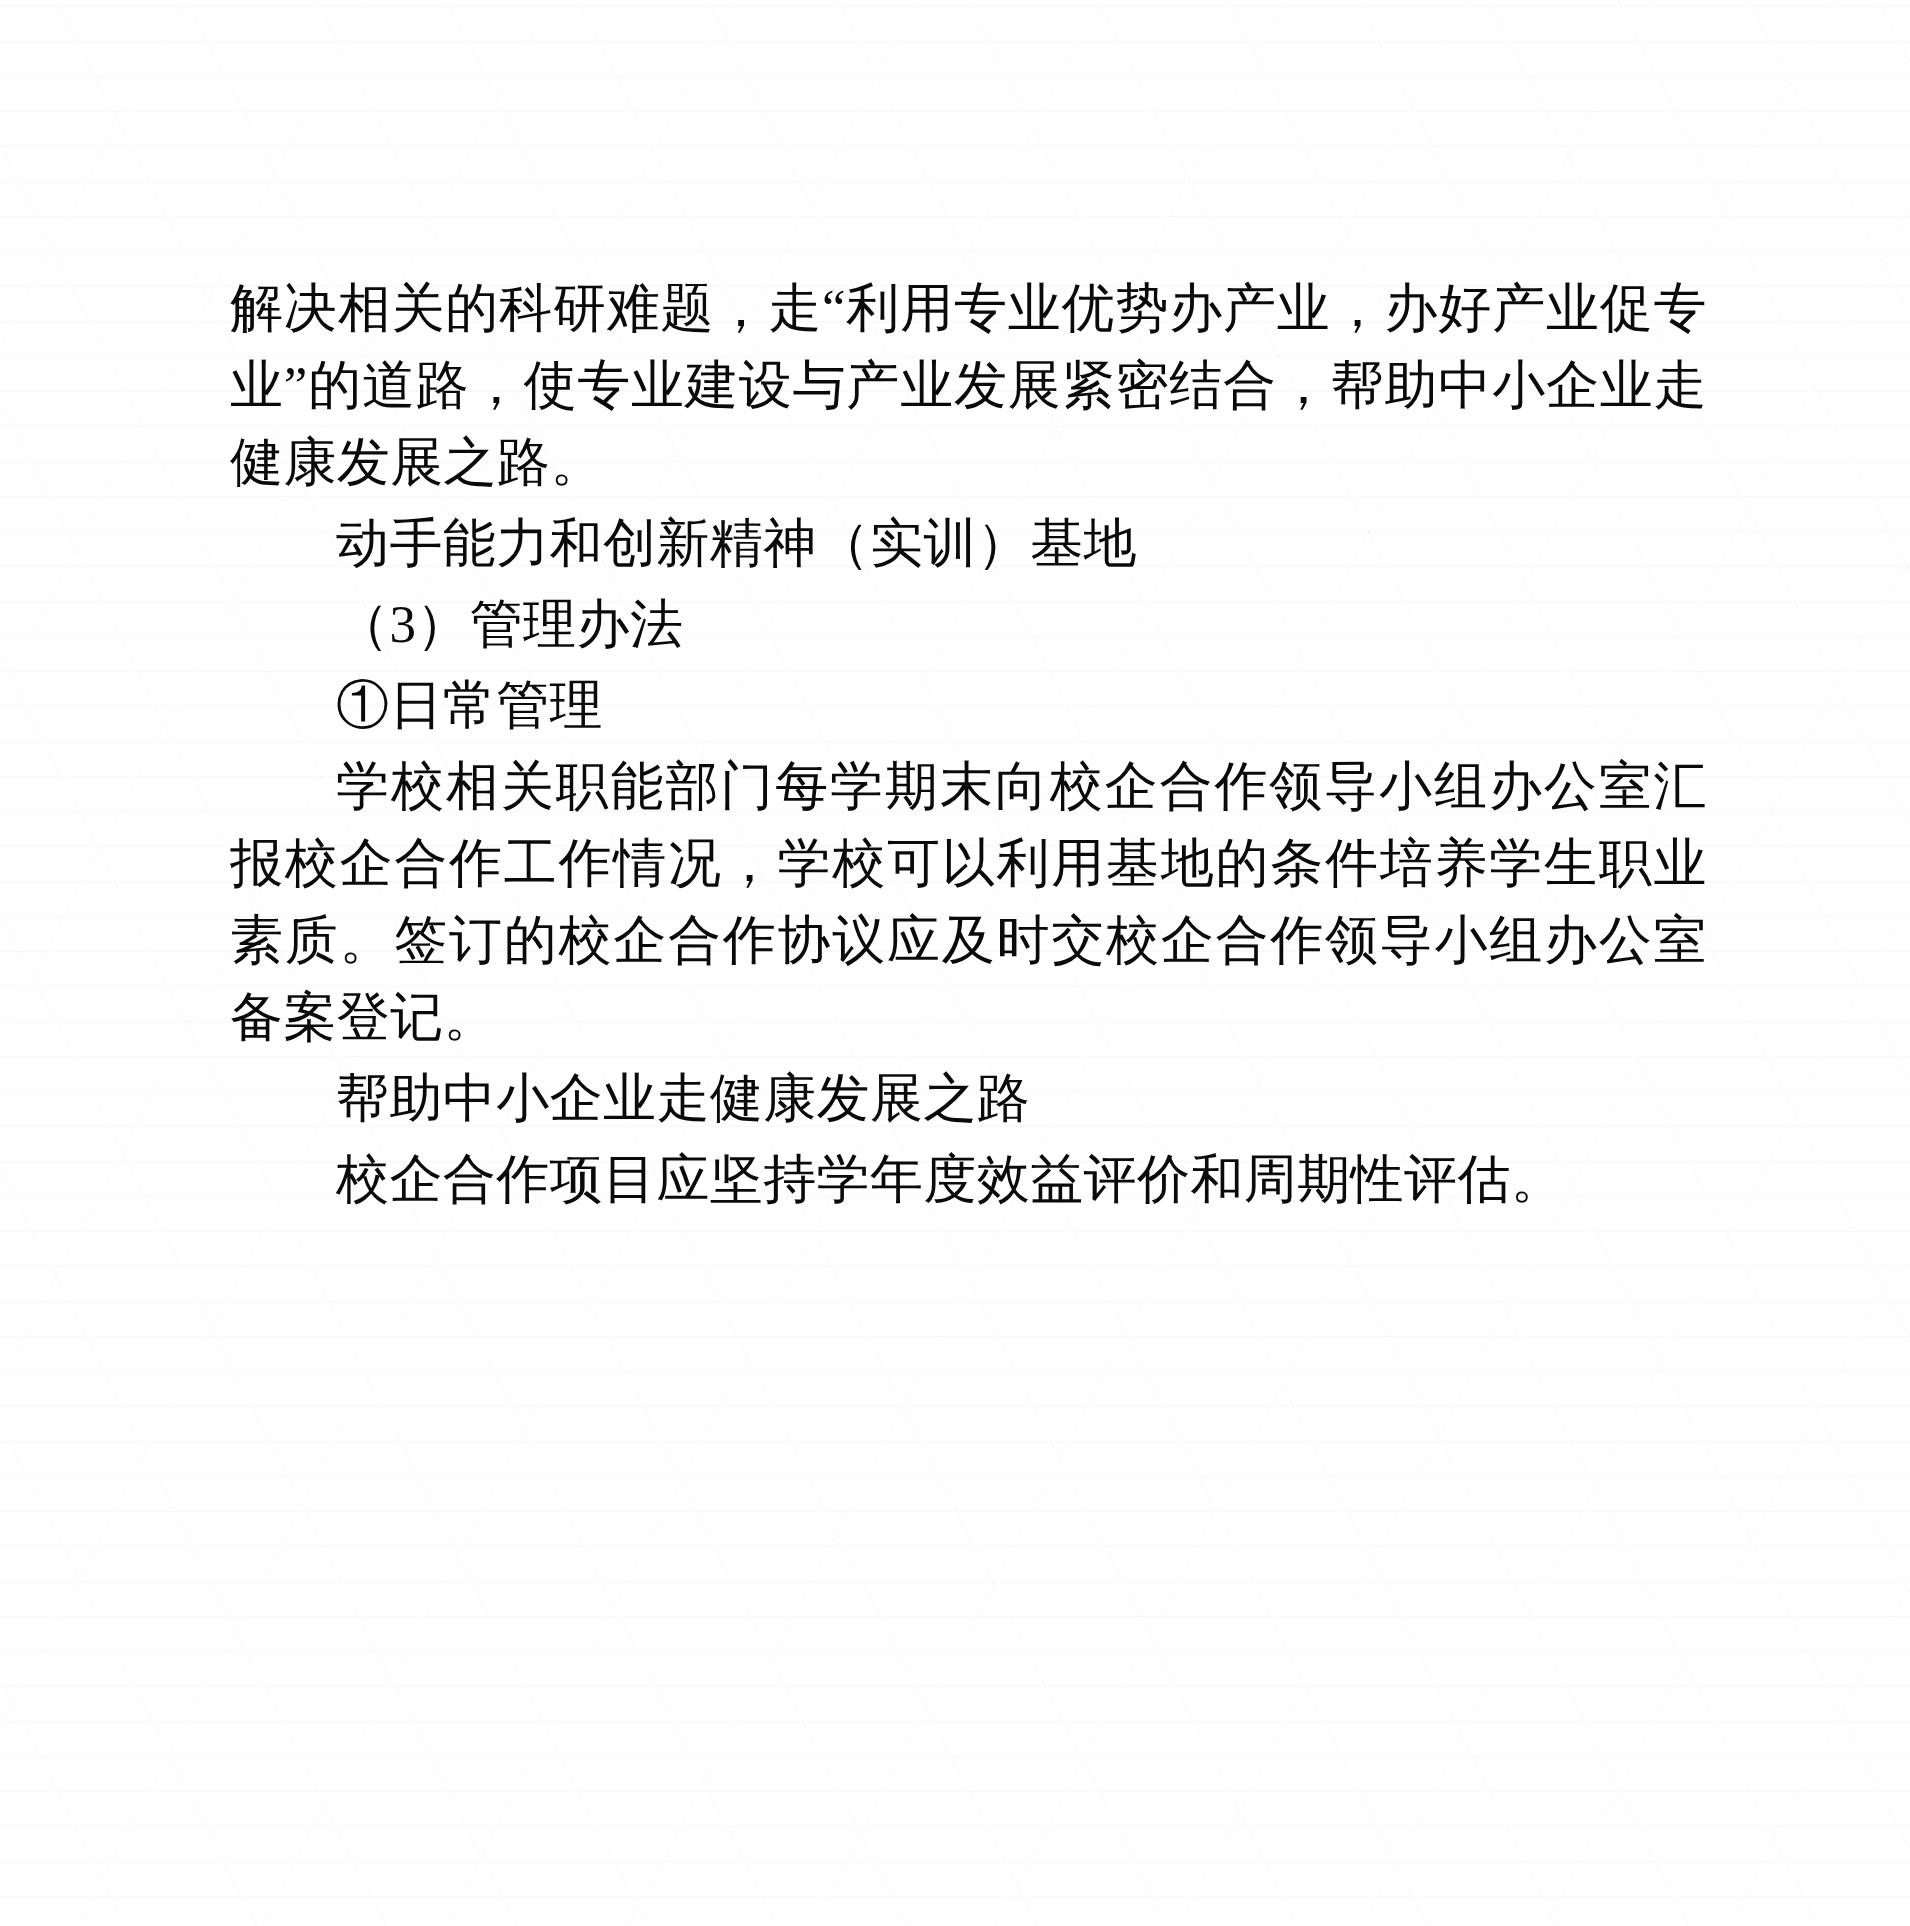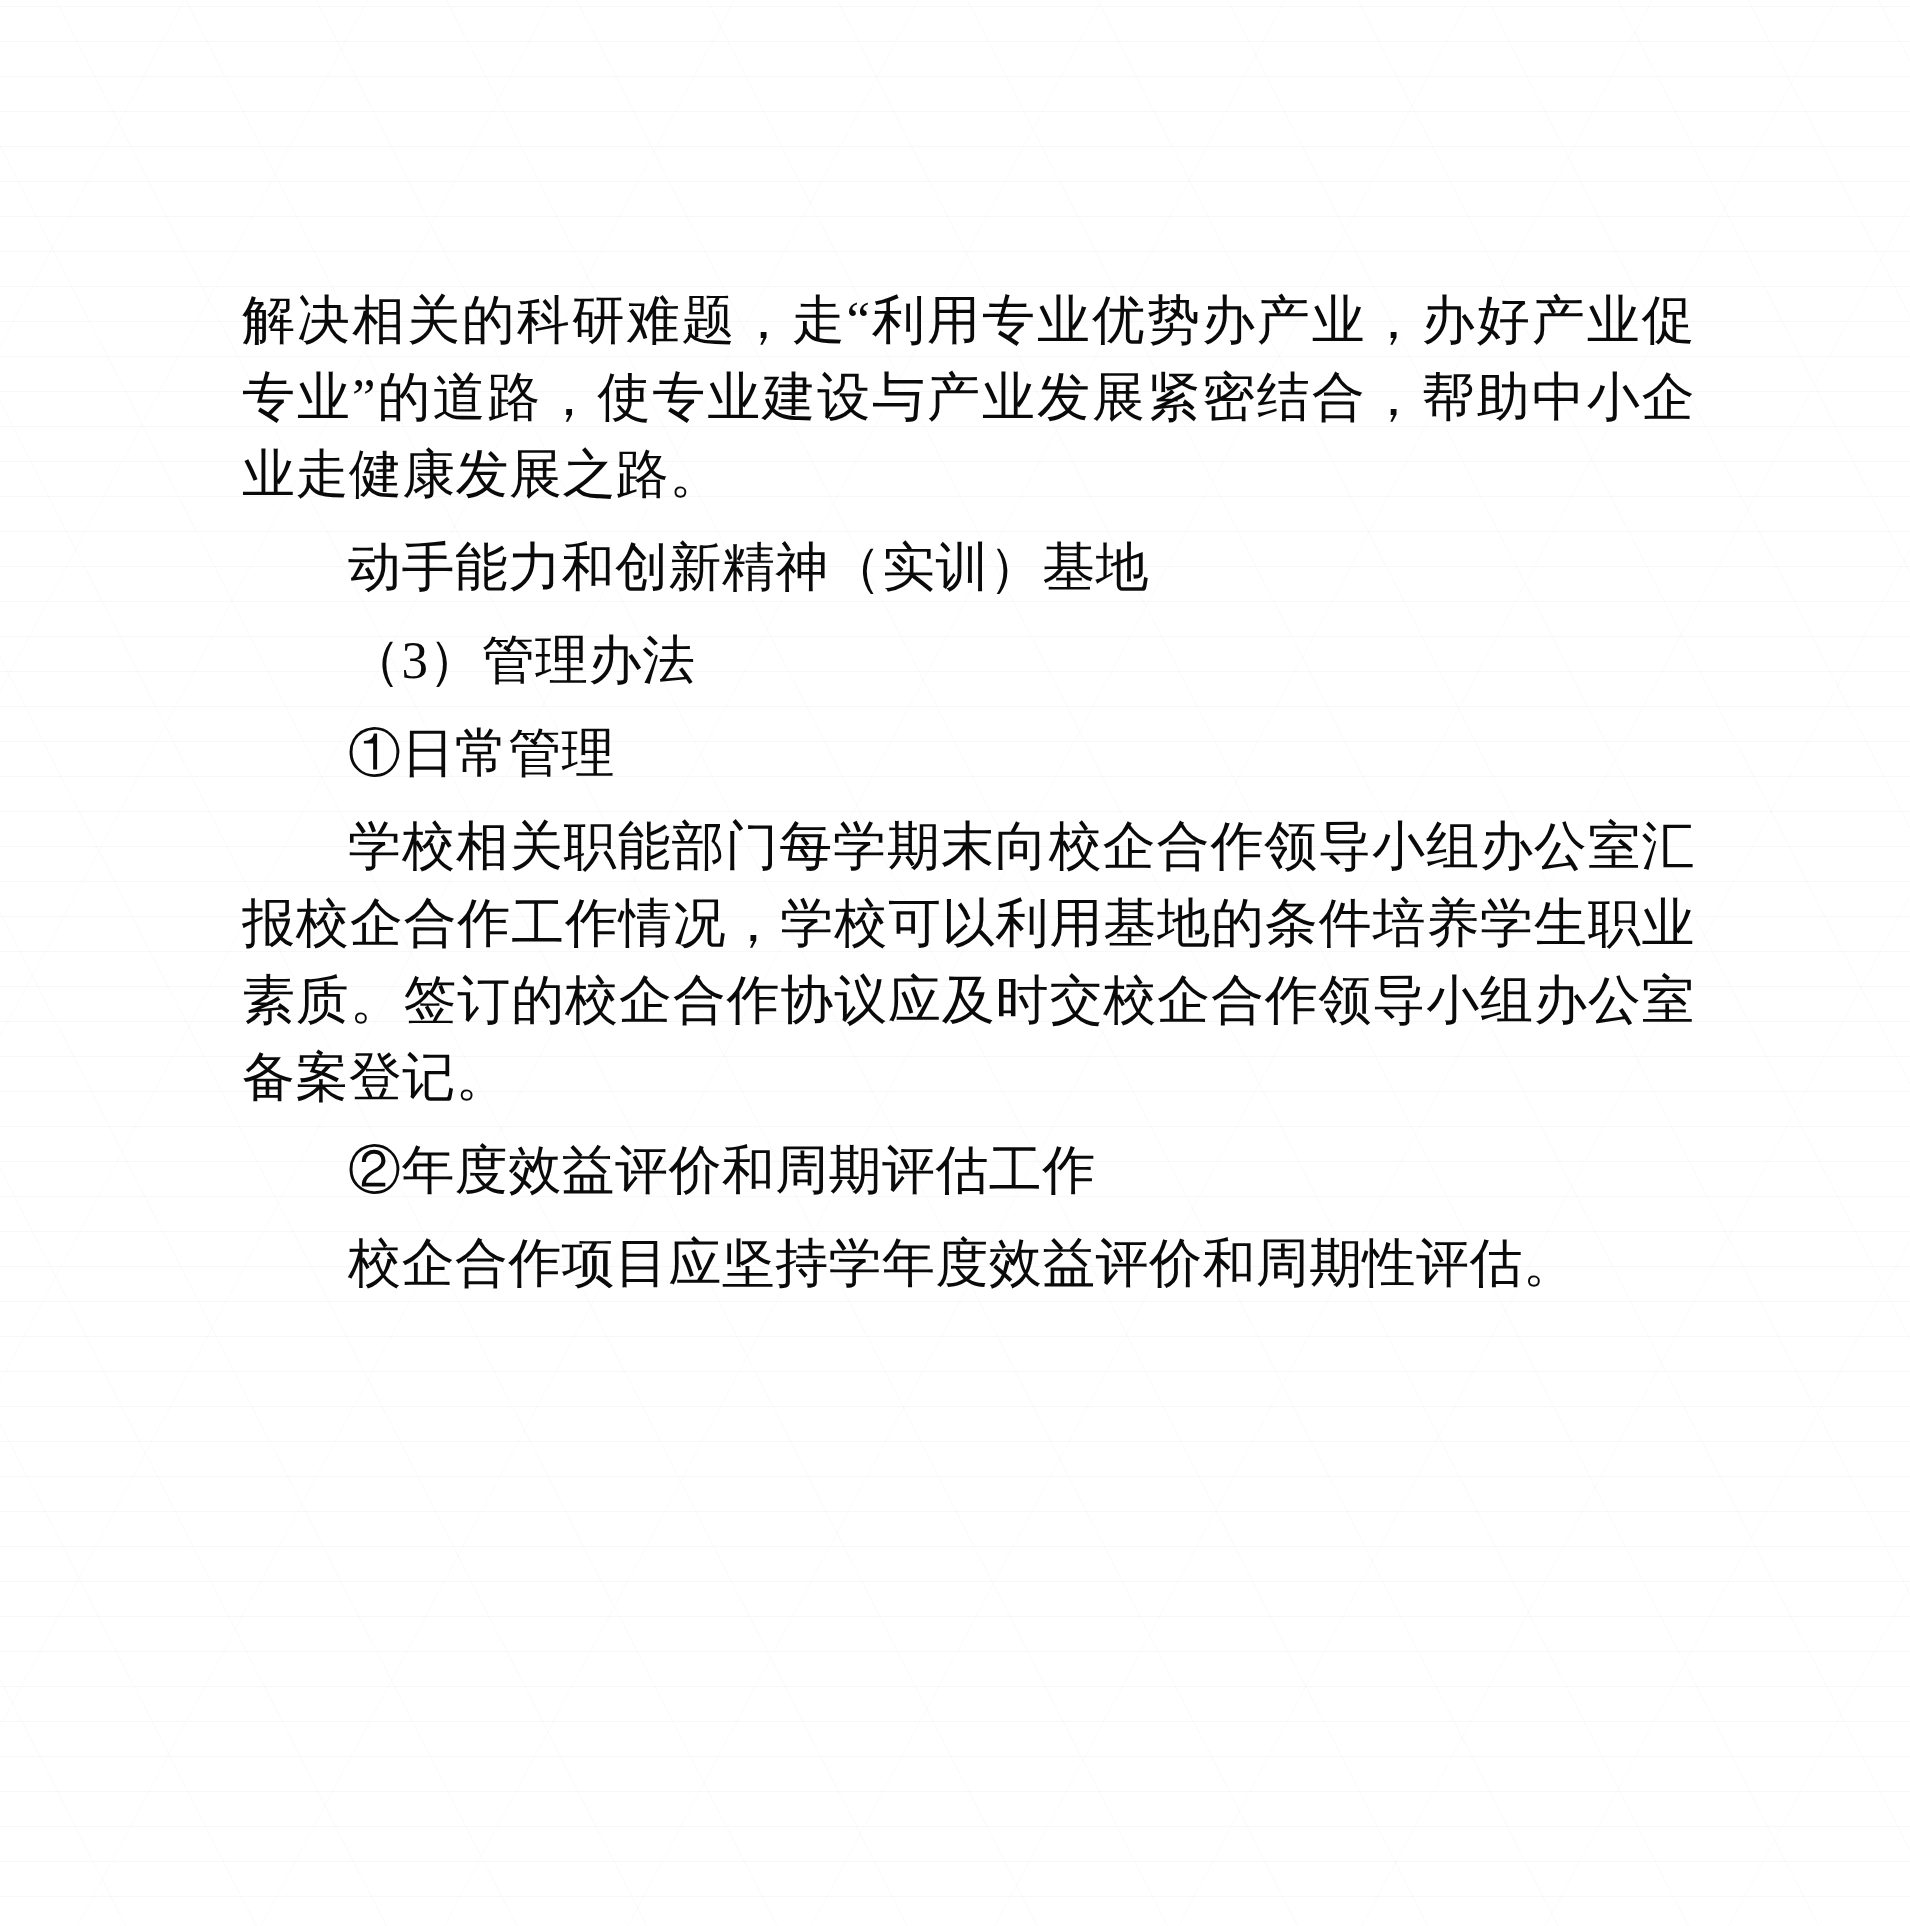--- a/index.html
+++ b/index.html
@@ -36,21 +36,21 @@
     left: 226px;
     top: 266px;
     width: 1485px;
     font-size: 53px;
     line-height: 77px;
     text-align: justify;
     letter-spacing: 0.4px;
     color: #0a0a0a;
   }
   .para {
-    margin: 16px;
+    margin: 4px;
     padding: 0;
   }
   .para.ind {
     text-indent: 2em;
   }
   .para.cont {
     text-indent: 0;
   }
 </style>
 </head>
@@ -59,19 +59,19 @@
 <div class="page">
 
   <div class="scan-texture"></div>
 
   <main class="content">
     <p class="para cont">解决相关的科研难题，走“利用专业优势办产业，办好产业促专业”的道路，使专业建设与产业发展紧密结合，帮助中小企业走健康发展之路。</p>
     <p class="para ind">动手能力和创新精神（实训）基地</p>
     <p class="para ind">（3）管理办法</p>
     <p class="para ind">①日常管理</p>
     <p class="para ind">学校相关职能部门每学期末向校企合作领导小组办公室汇报校企合作工作情况，学校可以利用基地的条件培养学生职业素质。签订的校企合作协议应及时交校企合作领导小组办公室备案登记。</p>
-    <p class="para ind">②年度效益评价和周期评估工作</p>
+    <p class="para ind">帮助中小企业走健康发展之路</p>
     <p class="para ind">校企合作项目应坚持学年度效益评价和周期性评估。</p>
 
   </main>
 
 </div>
 
 
 </body></html>

